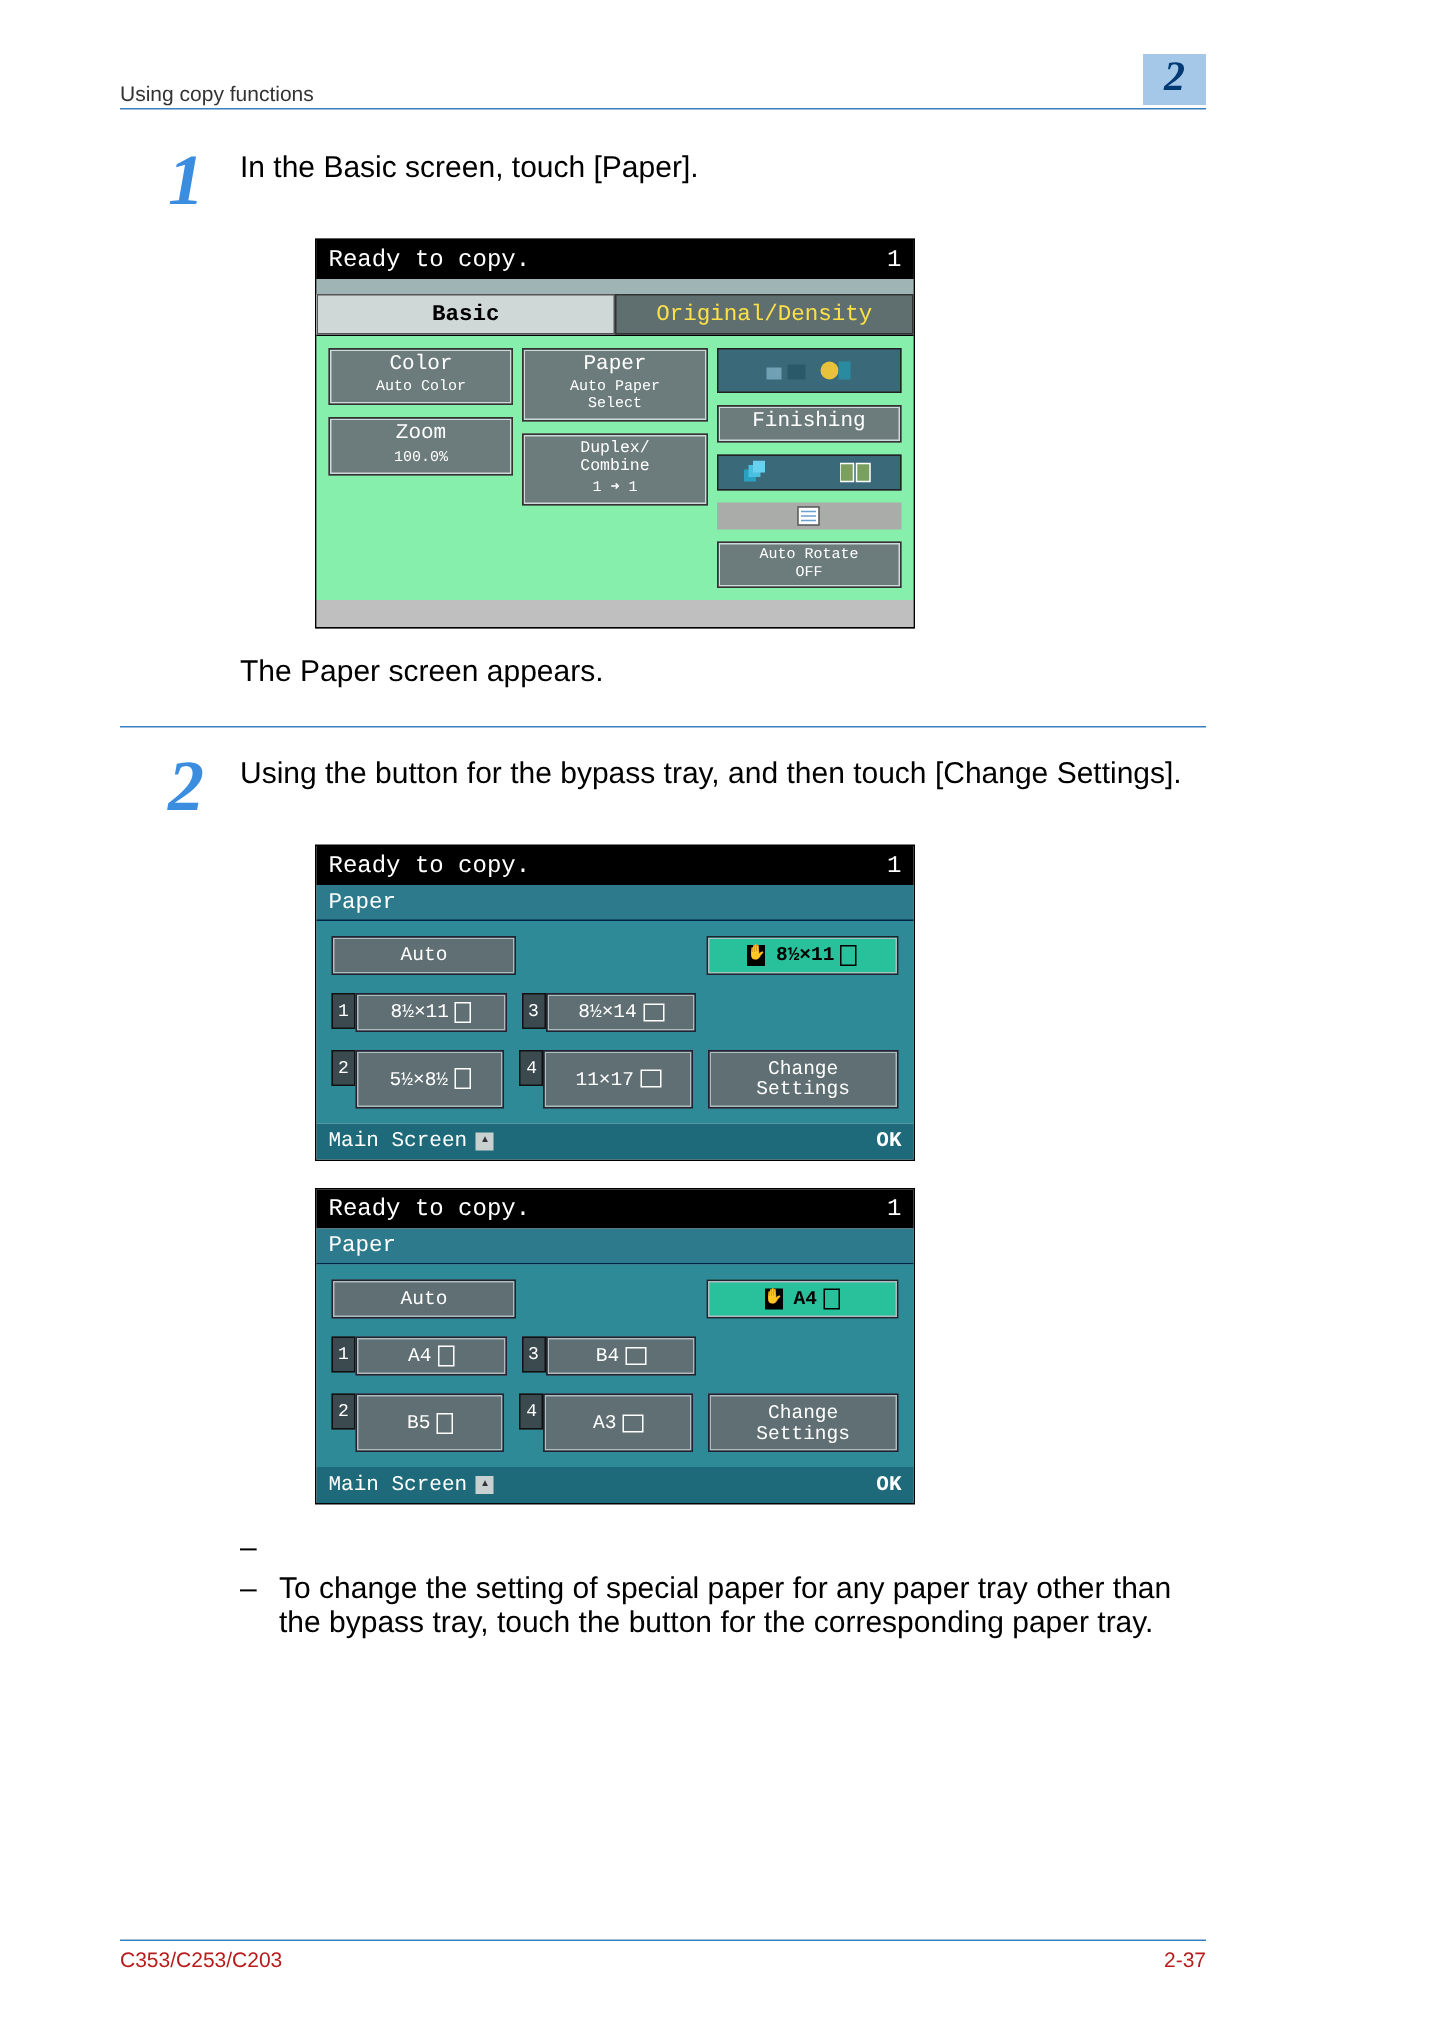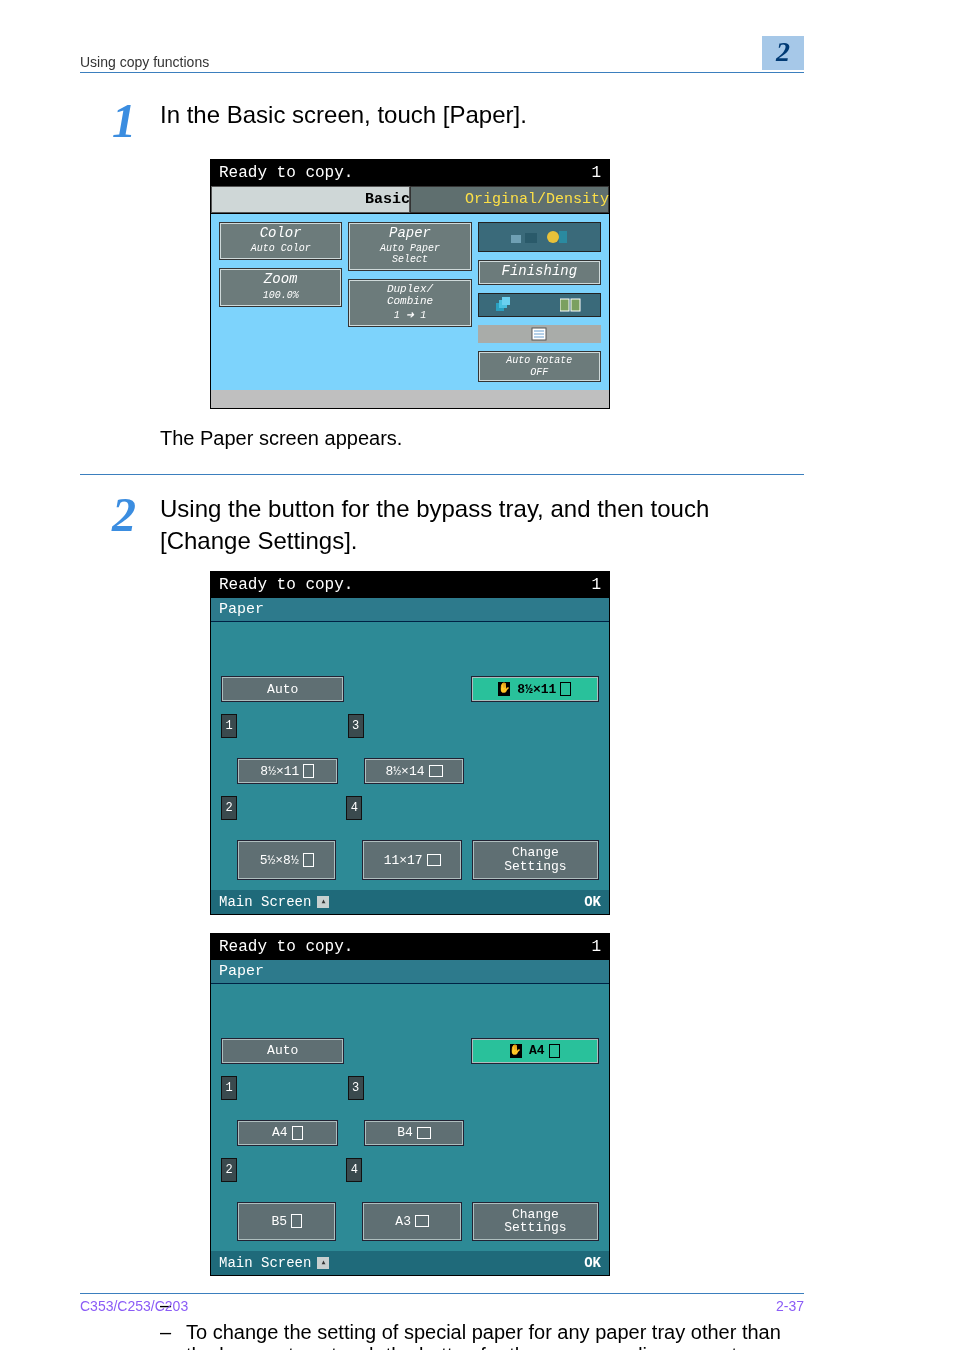--- a/index.html
+++ b/index.html
@@ -3,62 +3,62 @@
 <meta charset="utf-8">
 <style>
   html,body{margin:0;padding:0;background:#fff;font-family:Arial,Helvetica,sans-serif;color:#000;}
   .page{width:868px;height:1350px;position:relative;box-sizing:border-box;padding:36px 64px 40px 80px;}
   .hdr{display:flex;justify-content:space-between;align-items:flex-end;font-size:14px;color:#333;}
   .chapnum{background:#a6c8e8;color:#003a74;font-weight:bold;font-style:italic;font-size:28px;padding:0 14px 2px;font-family:Georgia,'Times New Roman',serif;}
   .hline{border:none;border-top:1px solid #3b7fbe;margin:2px 0 0;}
   .thinline{border:none;border-top:1px solid #3b7fbe;margin:24px 0 16px;}
   .step{display:flex;gap:24px;margin-top:24px;}
   .bignum{font-family:Georgia,'Times New Roman',serif;font-style:italic;font-weight:bold;color:#3b8de0;font-size:48px;line-height:1;width:56px;text-align:right;flex:0 0 56px;}
-  .stepbody{flex:1;font-size:24px;line-height:1.35;padding-top:2px;}
+  .stepbody{flex:1;font-size:20px;line-height:1.35;padding-top:2px;}
   .after{font-size:20px;margin:18px 0 0 80px;}
   .bullets{font-size:20px;margin:16px 0 0 80px;}
   .bullets .row{display:flex;gap:8px;margin-bottom:4px;}
   .bullets .dash{flex:0 0 18px;}
   .scrwrap{margin:14px 0 0 130px;}
   
   .lcd{width:398px;font-family:"Courier New",monospace;color:#fff;font-size:14px;border:1px solid #000;background:#7b7b7b;}
   .lcd .status{background:#000;display:flex;justify-content:space-between;padding:4px 8px;font-size:16px;}
   .lcd .tabs{display:flex;background:#9fb5b5;border-bottom:1px solid #000;}
-  .tab{flex:1;text-align:right;padding:5px 0;font-size:15px;}
+  .tab{flex:1;text-align:center;padding:5px 0;font-size:15px;margin-top:10px;}
   .tab.active{background:#cfd7d7;color:#000;font-weight:bold;box-shadow:inset 0 0 0 1px #555;}
   .tab.inactive{background:#5f6f6f;color:#fde047;box-shadow:inset 0 0 0 1px #333;}
-  .grid1{display:flex;gap:6px;padding:8px;background:#7dd3fc;font-style:italic;}
+  .grid1{display:flex;gap:6px;padding:8px;background:#86efac;}
   .col{display:flex;flex-direction:column;gap:8px;flex:1;}
   .btn{background:#6c7b7b;border:1px solid #333;box-shadow:inset 0 0 0 1px #cfdada;text-align:center;padding:3px 2px 5px;line-height:1.1;}
   .btn .t{font-size:14px;display:block;}
   .btn .s{font-size:10px;display:block;margin-top:2px;letter-spacing:0;}
   .btn.small{font-size:11px;padding:2px;}
   .iconrow{background:#3a6a7a;border:1px solid #222;height:28px;display:flex;align-items:center;justify-content:center;gap:6px;}
   .footerstrip{background:#bfbfbf;height:18px;}
   
   .lcd2{width:398px;font-family:"Courier New",monospace;color:#fff;font-size:14px;border:1px solid #000;margin-bottom:18px;}
   .lcd2 .status{background:#000;display:flex;justify-content:space-between;padding:4px 8px;font-size:16px;}
   .paperbar{background:#2d7a8c;padding:3px 8px;font-size:15px;border-bottom:1px solid #024;}
   .paperbody{background:#2d8a96;padding:10px 10px 6px;}
   .prow{display:flex;gap:10px;align-items:stretch;margin-bottom:12px;}
-  .pbtn{background:#5f6f73;border:1px solid #223;box-shadow:inset 0 0 0 1px #aebebe;padding:5px 4px;text-align:center;font-size:13px;flex:1;display:flex;align-items:center;justify-content:center;gap:4px;line-height:1;white-space:nowrap;margin-top:44px;}
+  .pbtn{background:#5f6f73;border:1px solid #223;box-shadow:inset 0 0 0 1px #aebebe;padding:5px 4px;text-align:center;font-size:13px;flex:1;display:flex;align-items:center;justify-content:center;gap:4px;line-height:1;white-space:nowrap;}
   .pbtn.sel{background:#29c19b;color:#000;font-weight:bold;}
   .pbtn.nolabel{border:none;box-shadow:none;background:transparent;}
   .traynum{background:#3a4a4e;border:1px solid #111;width:14px;height:22px;display:inline-flex;align-items:center;justify-content:center;font-size:12px;flex:0 0 14px;}
   .traybtn{display:flex;gap:0;flex:1;}
   .traybtn .pbtn{flex:1;}
   .spacer{width:39%;}
   .handicon{width:12px;height:14px;background:#000;color:#fff;font-size:10px;display:inline-flex;align-items:center;justify-content:center;margin-right:3px;}
   .orient{display:inline-block;width:12px;height:10px;border:1.5px solid currentColor;vertical-align:middle;}
   .orient.port{width:9px;height:12px;}
   .lcd2foot{background:#1f6a7a;display:flex;justify-content:space-between;padding:4px 8px;font-size:14px;}
   .lcd2foot .fbtn{background:transparent;color:#fff;display:inline-flex;align-items:center;gap:6px;}
   .uparrow{display:inline-block;width:12px;height:12px;background:#c8d0d0;color:#333;font-size:10px;text-align:center;line-height:12px;}
   
-  .pgfoot{position:absolute;left:80px;right:64px;bottom:36px;font-size:14px;color:#8b5cf6;}
+  .pgfoot{position:absolute;left:80px;right:64px;bottom:36px;font-size:14px;color:#b91c1c;}
   .pgfoot .ln{border-top:1px solid #3b7fbe;margin-bottom:4px;}
   .pgfoot .row{display:flex;justify-content:space-between;}
   
   svg{display:block;}
 </style>
 </head>
 <body>
 <div class="page">
 
 <div class="hdr">

